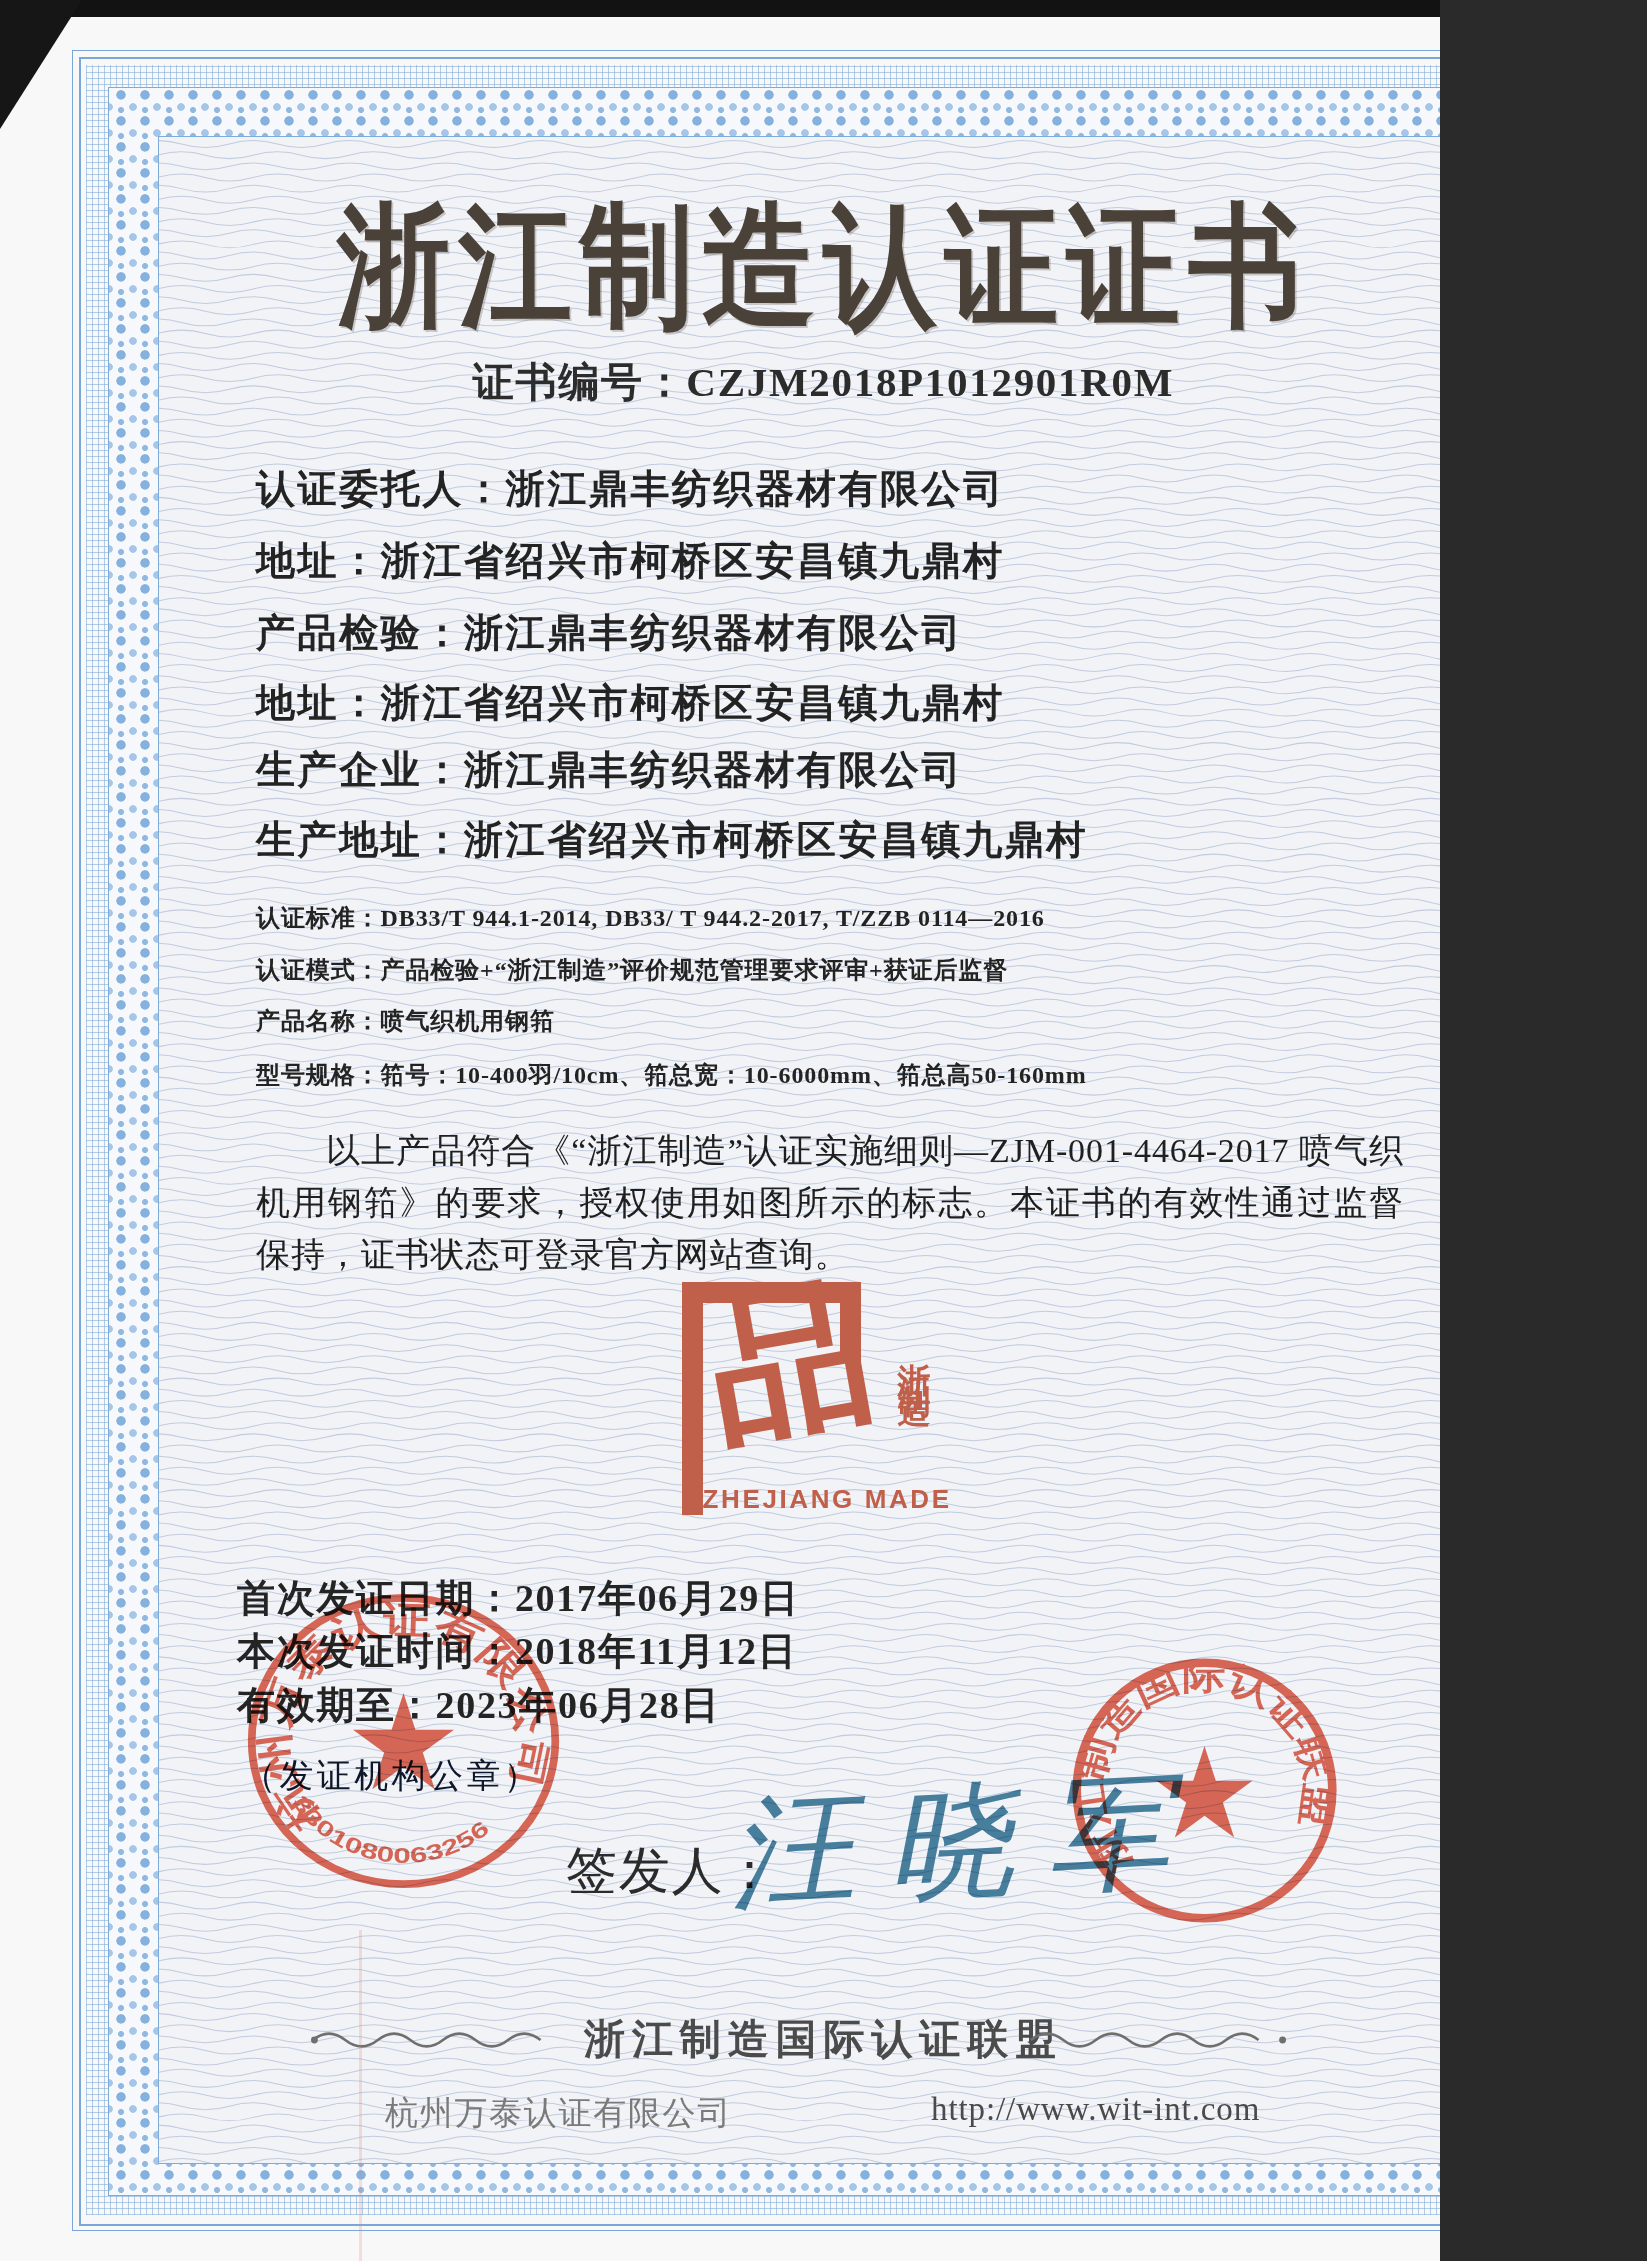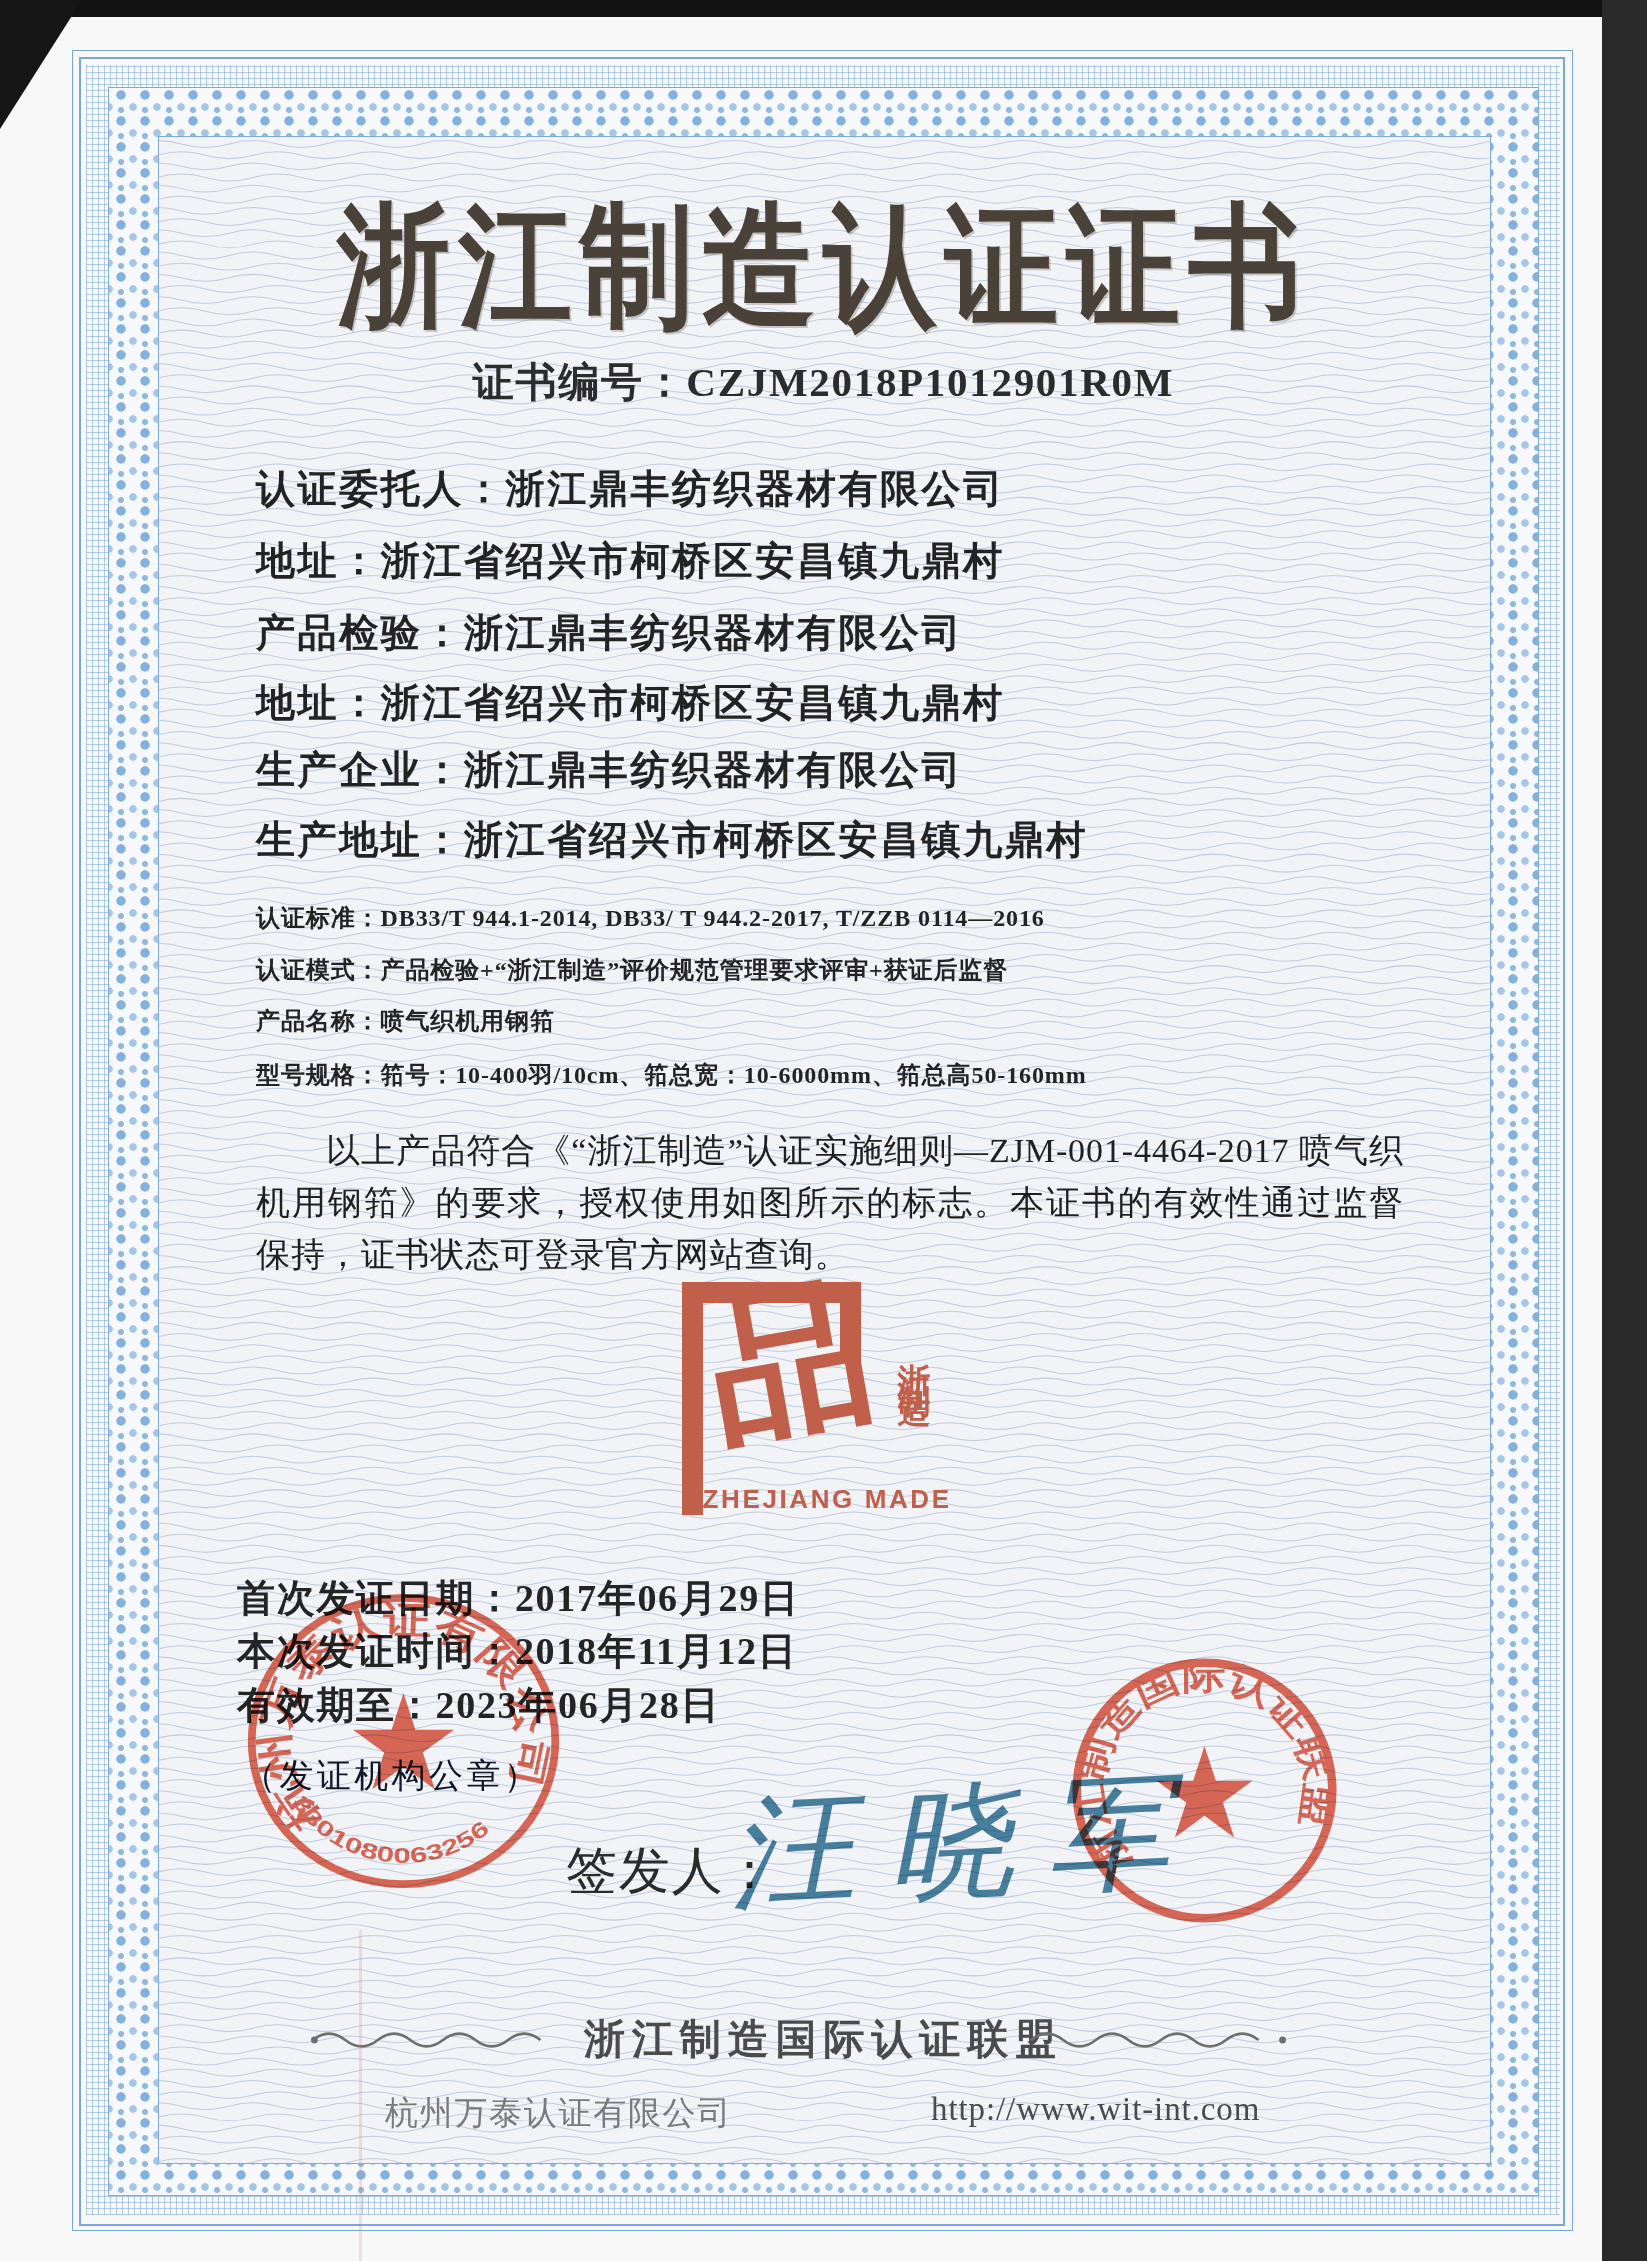--- a/index.html
+++ b/index.html
@@ -1,17 +1,17 @@
 <!DOCTYPE html>
 <html style="font-size:13.7px"><head>
 <meta charset="utf-8">
 <style>
   html,body{margin:0;padding:0;background:#2a2a2a;}
   #paper{
-    position:relative; width:1602px; height:2261px;
+    position:relative; width:1440px; height:2261px;
     background:#f8f8f9; overflow:hidden;
     font-family:"Liberation Serif","DejaVu Serif",serif;
     color:#262626;
   }
   
   .scan-strip-top{position:absolute;left:0;top:0;width:1647px;height:17px;background:#121212;}
   .scan-corner-tl{position:absolute;left:0;top:0;width:82px;height:129px;background:#161616;
      clip-path:polygon(0 0,100% 0,0 100%);}
   .scan-corner-tr{position:absolute;left:1602px;top:0;width:45px;height:206px;background:#101010;}
   .scan-crease{position:absolute;left:359px;top:1930px;width:3.4px;height:331px;

